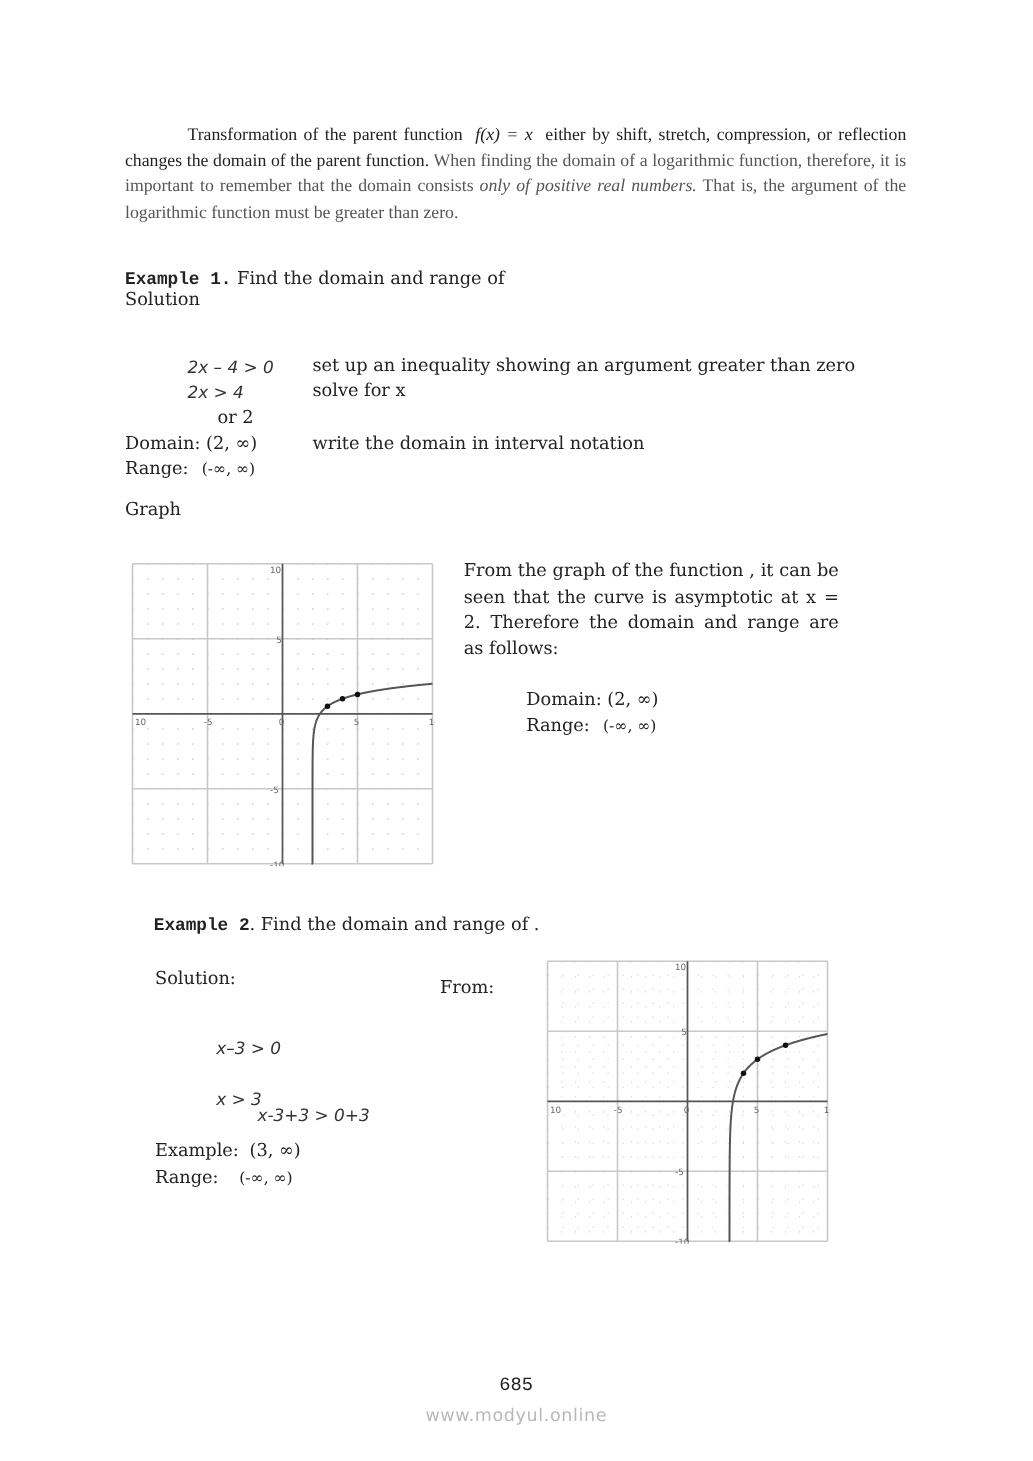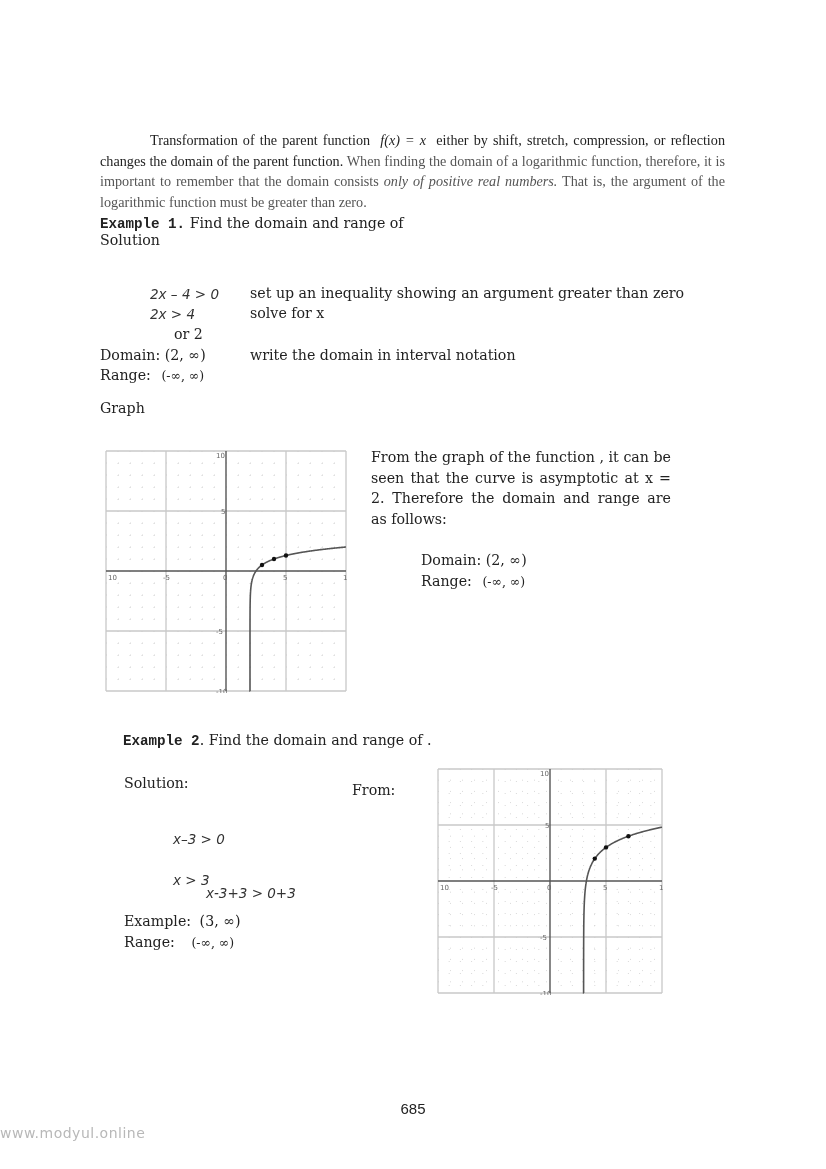--- a/index.html
+++ b/index.html
@@ -1,30 +1,30 @@
 <!DOCTYPE html>
 <html><head>
 <meta charset="utf-8">
 <style>
   html, body { margin: 0; padding: 0; background: #ffffff; }
   body { width: 826px; height: 1169px; position: relative; overflow: hidden;
          font-family: "DejaVu Serif", "Liberation Serif", serif; color: #222; }
   .abs { position: absolute; }
   .para { left: 100px; top: 98px; width: 625px; font-size: 14.2px; line-height: 20.6px;
-          text-align: justify; font-family: "Liberation Serif", "DejaVu Serif", serif; color: #222; margin-top: 32px; }
+          text-align: justify; font-family: "Liberation Serif", "DejaVu Serif", serif; color: #222; }
   .para .indent { display: inline-block; width: 50px; }
   .para .grey { color: #555; }
   .para i { font-style: italic; }
   .txt { font-size: 14.2px; line-height: 20.5px; font-family: "DejaVu Serif", serif; white-space: nowrap; color: #222; }
   .ital { font-style: italic; font-family: "DejaVu Sans", sans-serif; font-size: 13.5px; color: #333; }
   b { font-weight: bold; font-family: Liberation Mono, monospace; }
   .graph { position: absolute; }
   .graph svg { display: block; }
-  .pgnum { left: 0; width: 826px; top: 1100px; text-align: center; font-family: Liberation Sans, sans-serif; font-size: 15px; color: #222; }
-  .wm { left: 0; width: 826px; top: 1125px; text-align: left; font-family: "DejaVu Sans", sans-serif; font-size: 14px; color: #b8b8b8; letter-spacing: 0.5px; }
+  .pgnum { left: 0; width: 826px; top: 1100px; text-align: center; font-family: Liberation Mono, monospace; font-size: 15px; color: #222; }
+  .wm { left: 0; width: 826px; top: 1125px; text-align: center; font-family: "DejaVu Sans", sans-serif; font-size: 14px; color: #b8b8b8; letter-spacing: 0.5px; }
 </style>
 </head>
 <body>
 
 <div class="abs para">
   <span class="indent"></span><span>Transformation of the parent function</span>
   &nbsp;<i>f(x) = x</i>&nbsp;
   <span>either by shift, stretch, compression, or reflection changes the domain of the parent function.</span>
   <span class="grey">When finding the domain of a logarithmic function, therefore, it is important to remember that the domain consists</span>
   <i class="grey">only of positive real numbers.</i>

